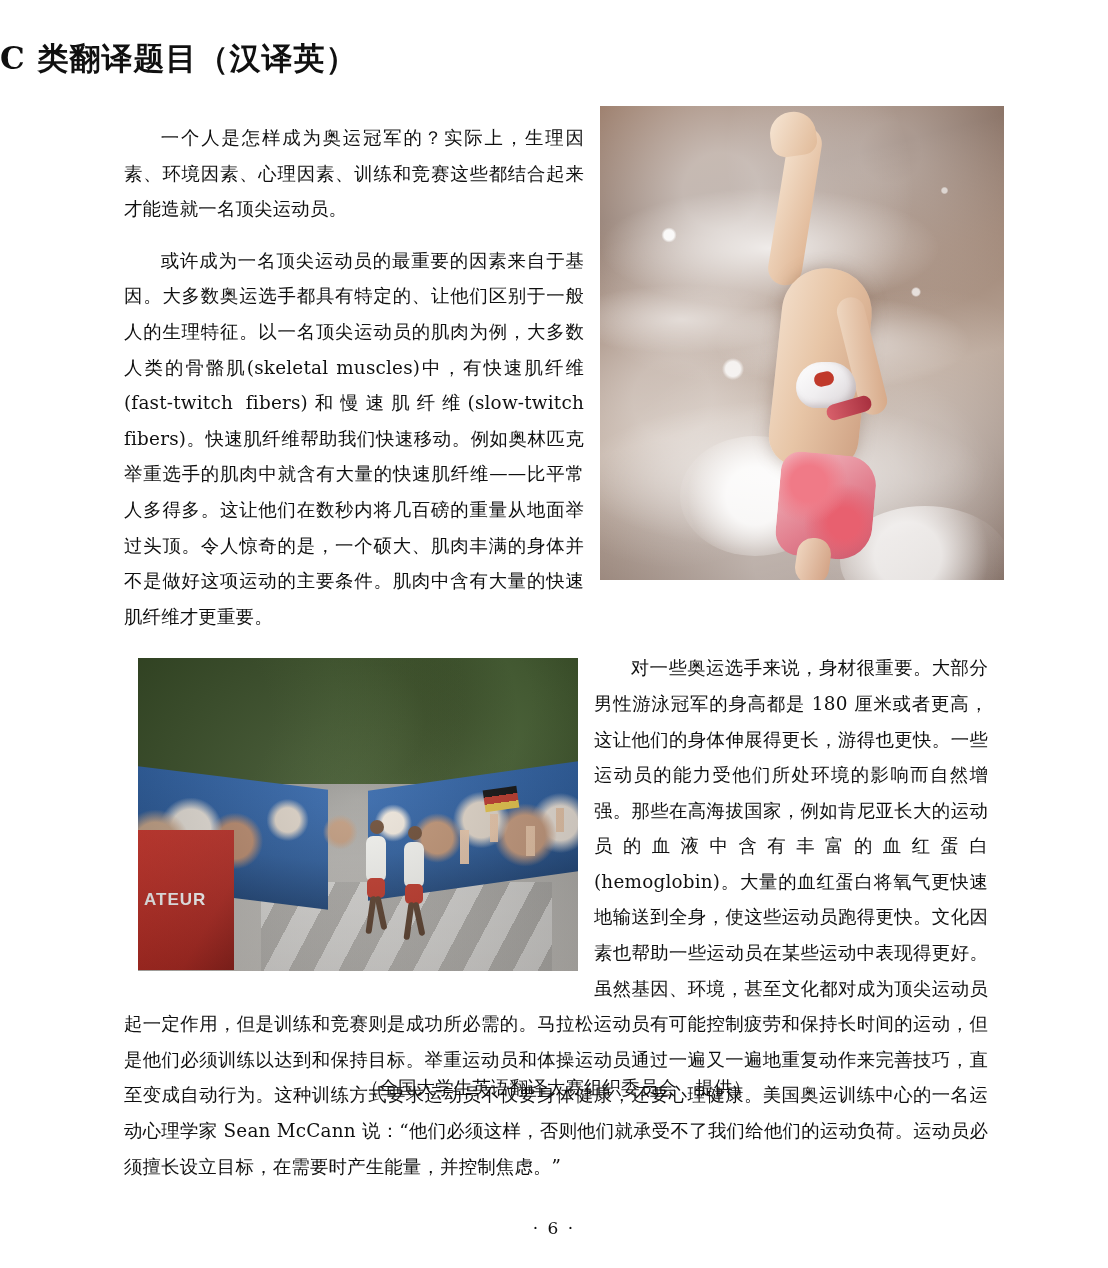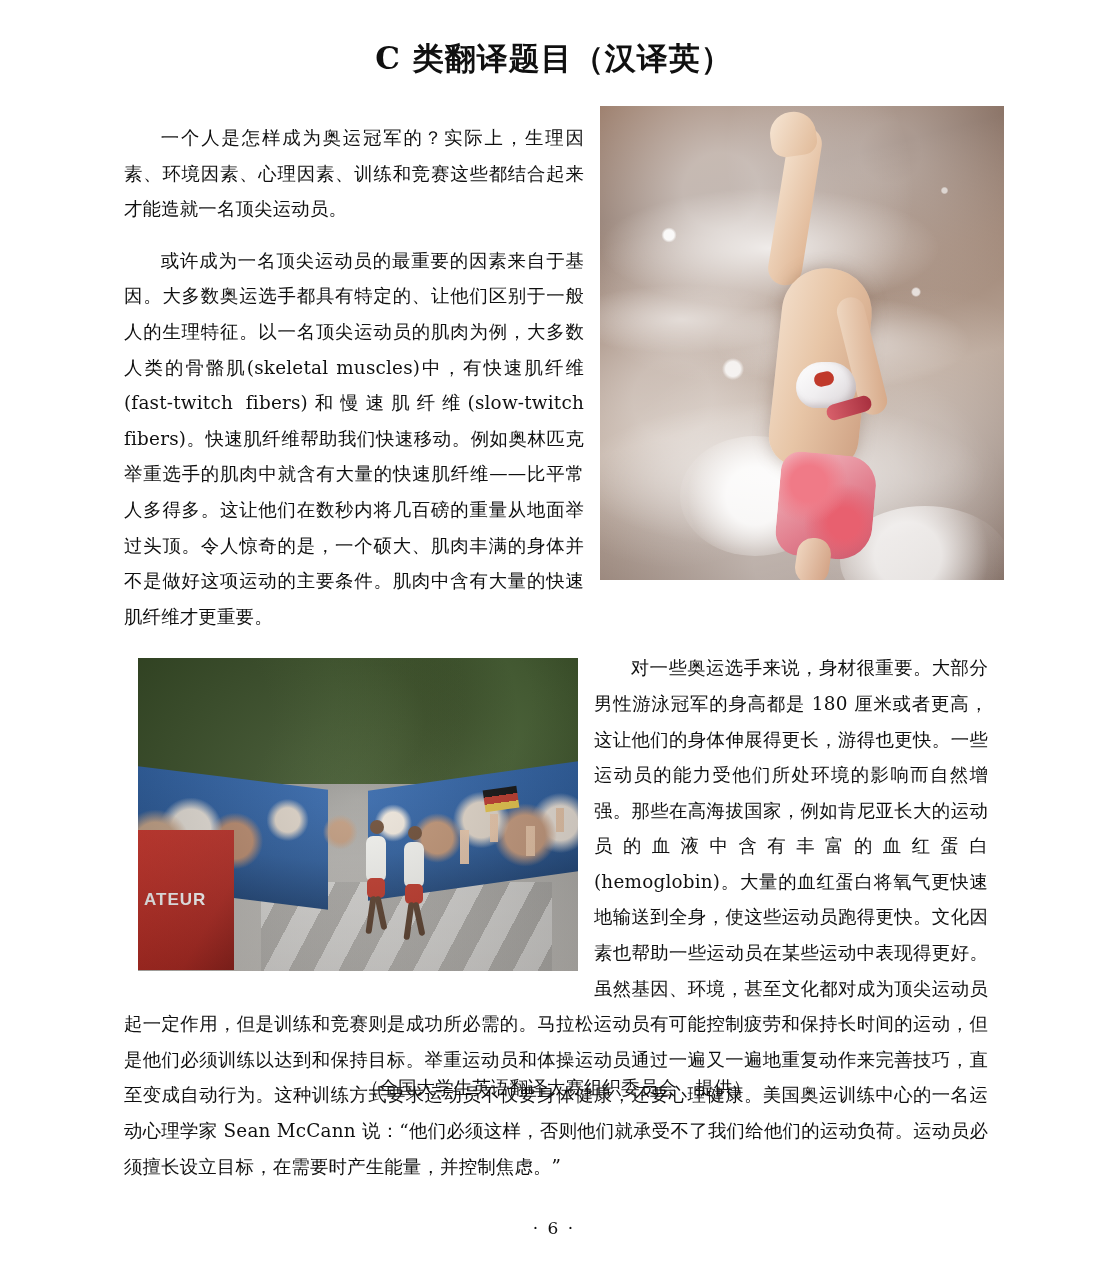--- a/index.html
+++ b/index.html
@@ -19,21 +19,21 @@
     position: absolute;
     left: 0; top: 0;
     width: 1108px;
     height: 1268px;
   }
   .title {
     position: absolute;
     left: 0;
     top: 38px;
     width: 1108px;
-    text-align: center;
+    text-align: left;
     font-size: 31px;
     font-weight: bold;
     letter-spacing: 1px;
     font-family: "DejaVu Serif", "Liberation Serif", serif;
   }
   .body-wrap {
     position: absolute;
     left: 108px;
     top: 104px;
     width: 896px;

